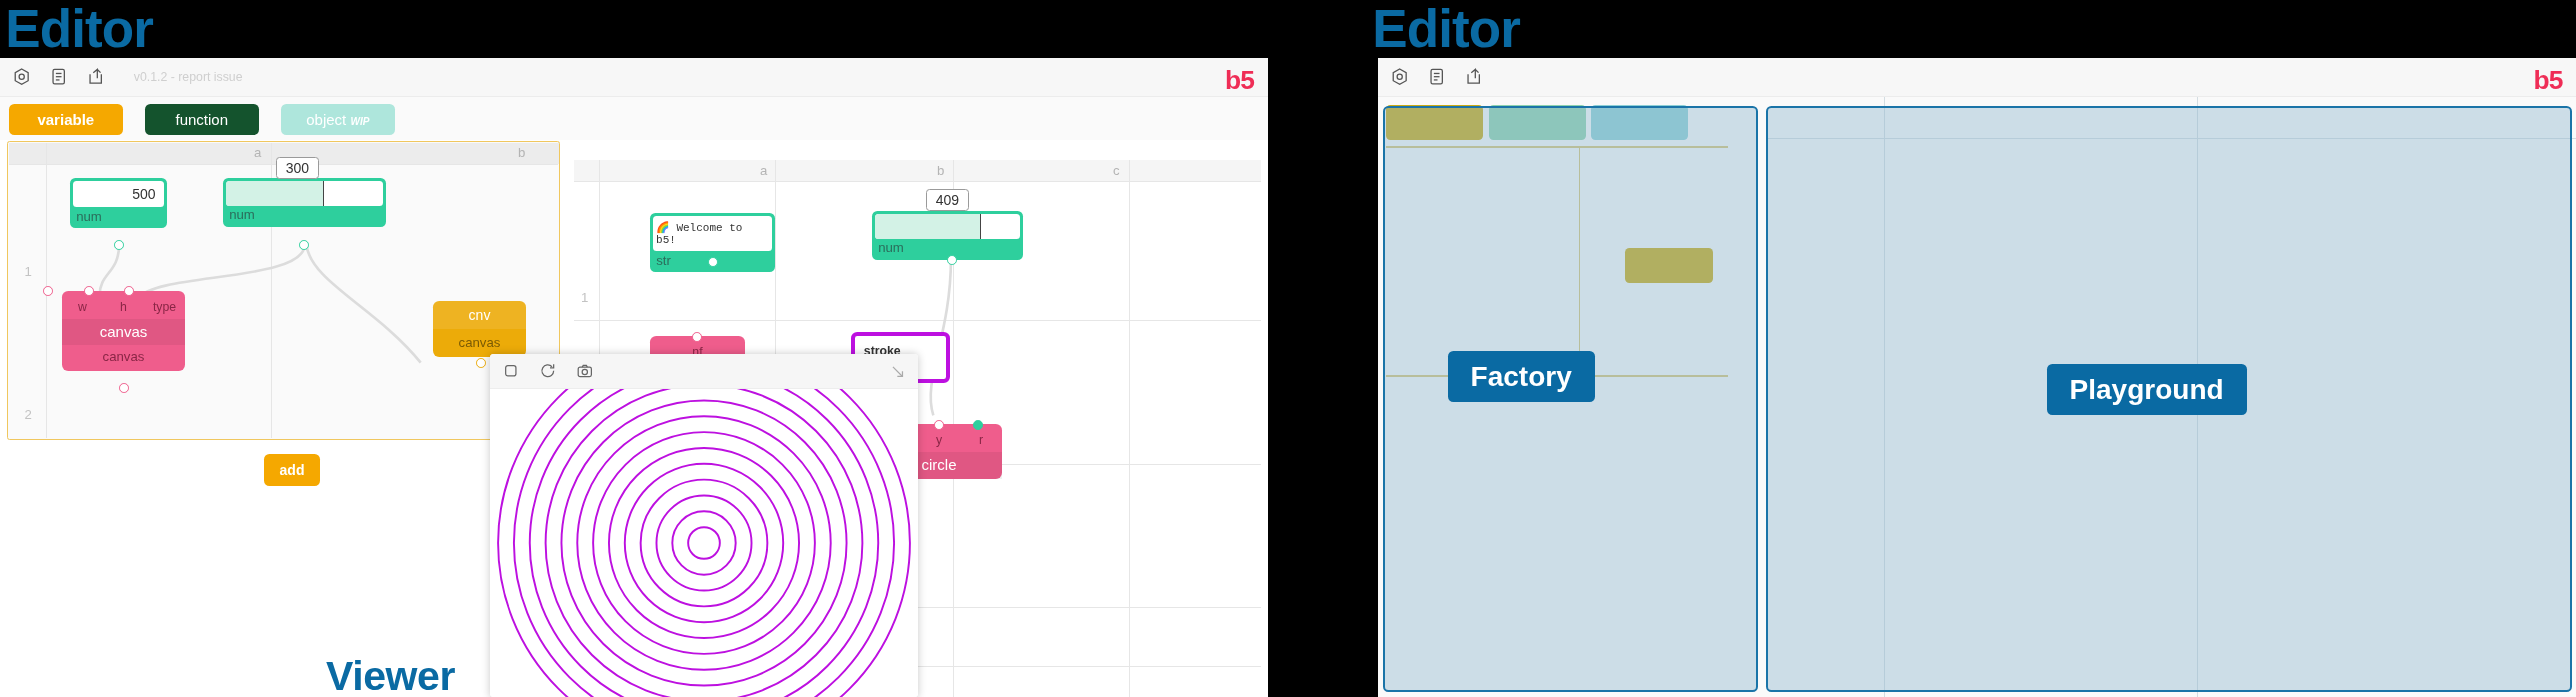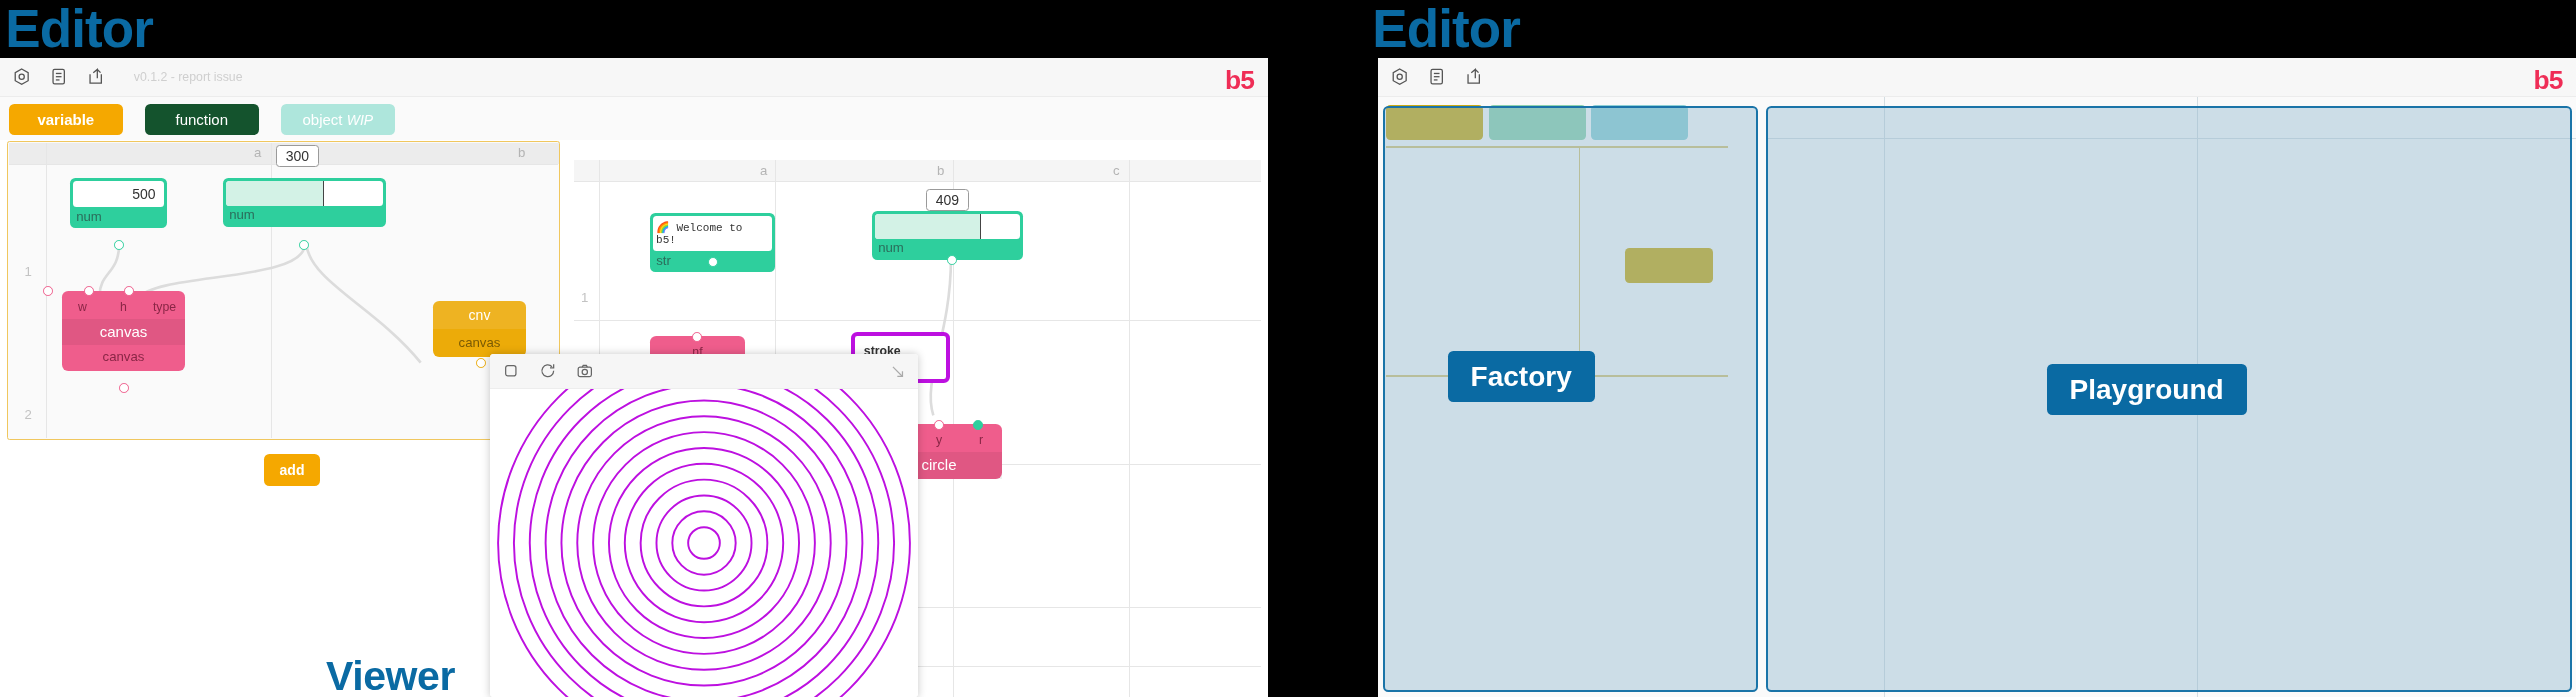--- a/index.html
+++ b/index.html
@@ -38,21 +38,21 @@
 
   
   .tab-row { display: flex; gap: 22px; padding: 7px 8.8px 5.3px 8.8px; background:#fafafa; }
   .tab {
     border-radius: 5.3px; padding: 7px 0; min-width: 114px; text-align: center;
     font-size: 15px; color: #fff; font-weight: 700; cursor: pointer;
   }
   .tab.variable { background: #f5a800; }
   .tab.function { background: #14532d; font-weight: 400; }
   .tab.object   { background: #aee6dc; font-weight: 400; }
-  .tab .wip { font-style: italic; font-size: 14px; font-weight: 400; }
+  .tab .wip { font-style: italic; font-size: 10px; font-weight: 700; }
 
   
   .sheet { position: relative; background: #fafafa; }
   .sheet-border { position:absolute; border: 1.8px solid #f0c75e; border-radius: 2.6px; }
   .sheet-hdr { position:absolute; background:#ececec; }
   .sheet-hdr-label {
     position:absolute; font-size: 13.2px; color:#b4b4b4; 
   }
   .gridline { position: absolute; background: #e6e6e6; }
   .rowlabel { position:absolute; font-size:13.2px; color:#c3c3c3; }
@@ -196,21 +196,21 @@
         </div>
         <div class="dot teal" style="left:107px; top:99px;"></div>
 
         <div class="node node-teal" style="left:216px; top:37px; width:163px;">
           <div class="slider">
             <div class="fill" style="width:62%"></div>
             <div class="knob" style="left:62%"></div>
           </div>
           <div class="type">num</div>
         </div>
-        <div class="bubble" style="left:269px; top:4px;">300</div>
+        <div class="bubble" style="left:269px; top:16px;">300</div>
         <div class="dot teal" style="left:292px; top:99px;"></div>
 
         <div class="node node-pink" style="left:55px; top:150px; width:123px;">
           <div class="ports">
             <div class="port">w</div>
             <div class="port">h</div>
             <div class="port">type</div>
           </div>
           <div class="name">canvas</div>
           <div class="sub">canvas</div>

